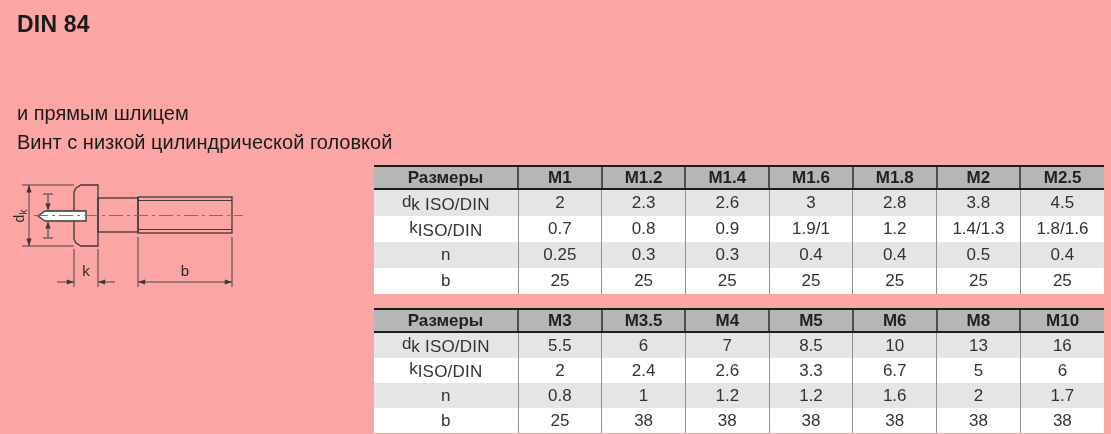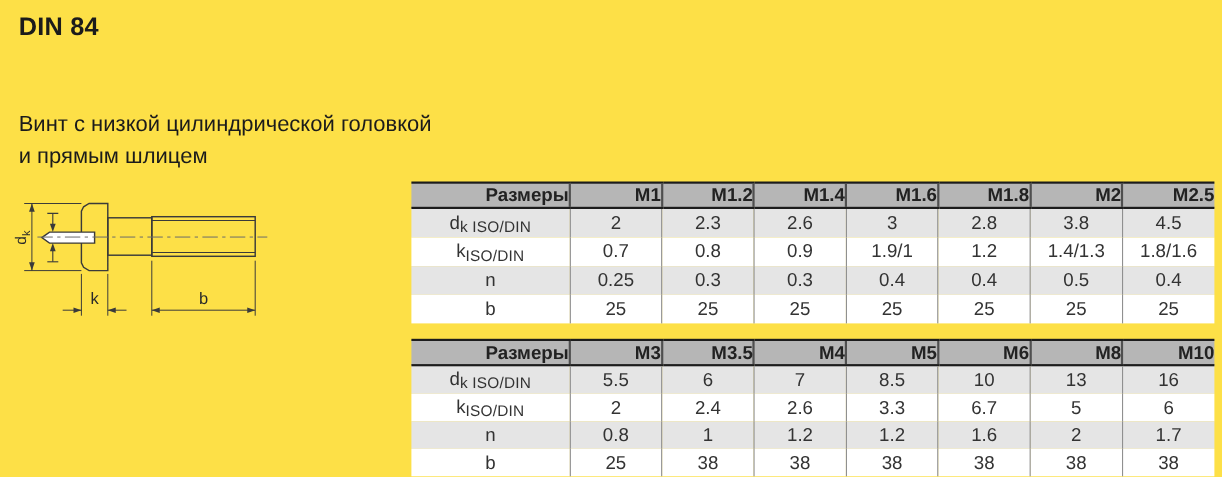--- a/index.html
+++ b/index.html
@@ -1,20 +1,20 @@
 <!DOCTYPE html>
 <html><head>
 <meta charset="utf-8">
 <style>
   html, body { margin: 0; padding: 0; background: #ffffff; }
   .page {
     position: relative;
     width: 1111px;
     height: 434px;
-    background: #fde047;
+    background: #fca5a5;
     overflow: hidden;
     font-family: "Liberation Sans", sans-serif;
     color: #222222;
   }
   .title-block {
     position: absolute;
     left: 17px;
     top: 8px;
     font-size: 23px;
     font-weight: bold;
@@ -44,49 +44,49 @@
   table.dim-table.t1 { top: 165px; }
   table.dim-table.t2 { top: 308px; }
   .dim-table th {
     background: #b6b6b6;
     border-top: 2px solid #1c1c1c;
     border-bottom: 2px solid #1c1c1c;
     border-left: 2px solid #4f4f4f;
     font-weight: bold;
     height: 21px;
     padding: 0;
-    text-align: right;
+    text-align: center;
     color: #222222;
   }
   .dim-table th:first-child { border-left: none; }
   .dim-table td {
     border-left: 1px solid #909090;
     height: 26px;
     padding: 0;
     text-align: center;
     background: #ffffff;
   }
   table.dim-table.t2 td { height: 25px; }
   .dim-table td:first-child { border-left: none; }
   .dim-table tr.alt td { background: #e5e5e5; }
-  .sub-spec { font-size: 14px; vertical-align: -3px; letter-spacing: 0.2px; }
+  .sub-spec { font-size: 17px; vertical-align: -3px; letter-spacing: 0.2px; }
   .lbl-main { font-size: 17px; }
 </style>
 </head>
 <body>
 
 <div class="page">
 
   <div class="title-block">
     <div>DIN 84</div>
   </div>
 
   <div class="description">
+    <div>и прямым шлицем</div>
     <div>Винт с низкой цилиндрической головкой</div>
-    <div>и прямым шлицем</div>
   </div>
 
   <svg class="drawing" width="260" height="125" viewBox="0 0 260 125">
     <g stroke="#3a3a3a" fill="none" stroke-width="1.3">
 
       <path d="M98,10 L81,10 L76,13 L74,17 L74,64 L76,68 L81,71 L98,71 Z"></path>
 
       <rect x="98" y="23" width="40" height="34"></rect>
 
       <rect x="138" y="22" width="94" height="36"></rect>

